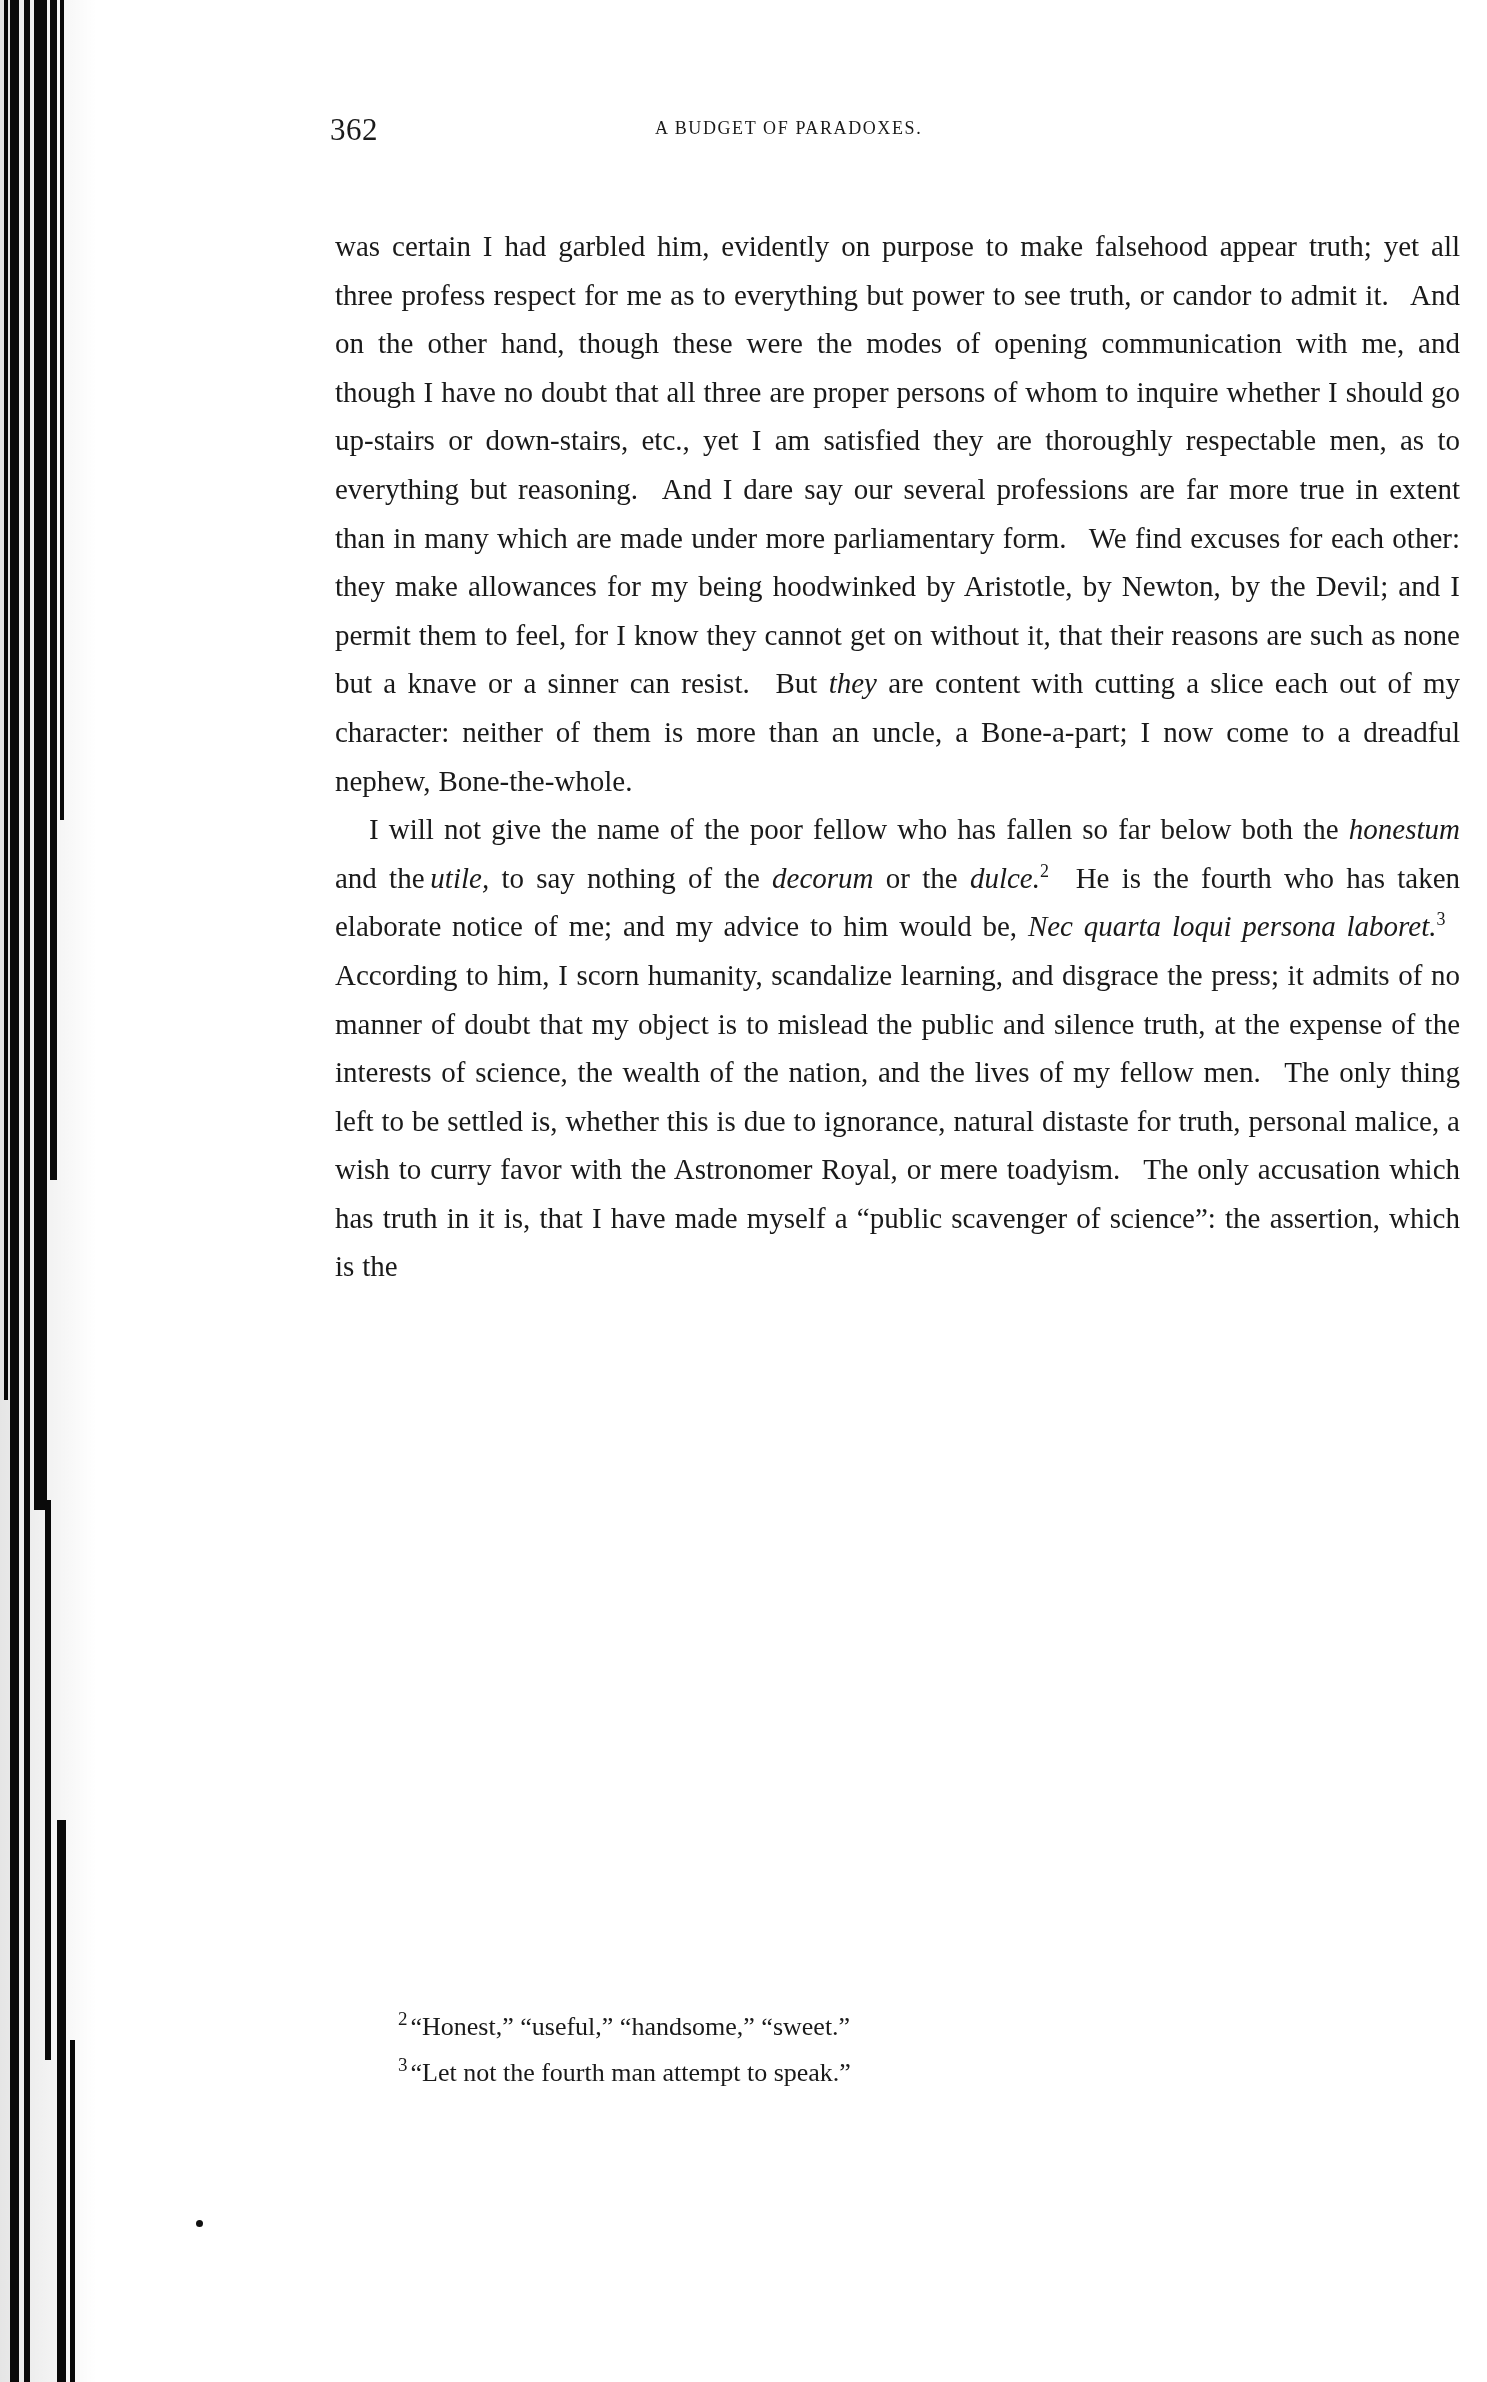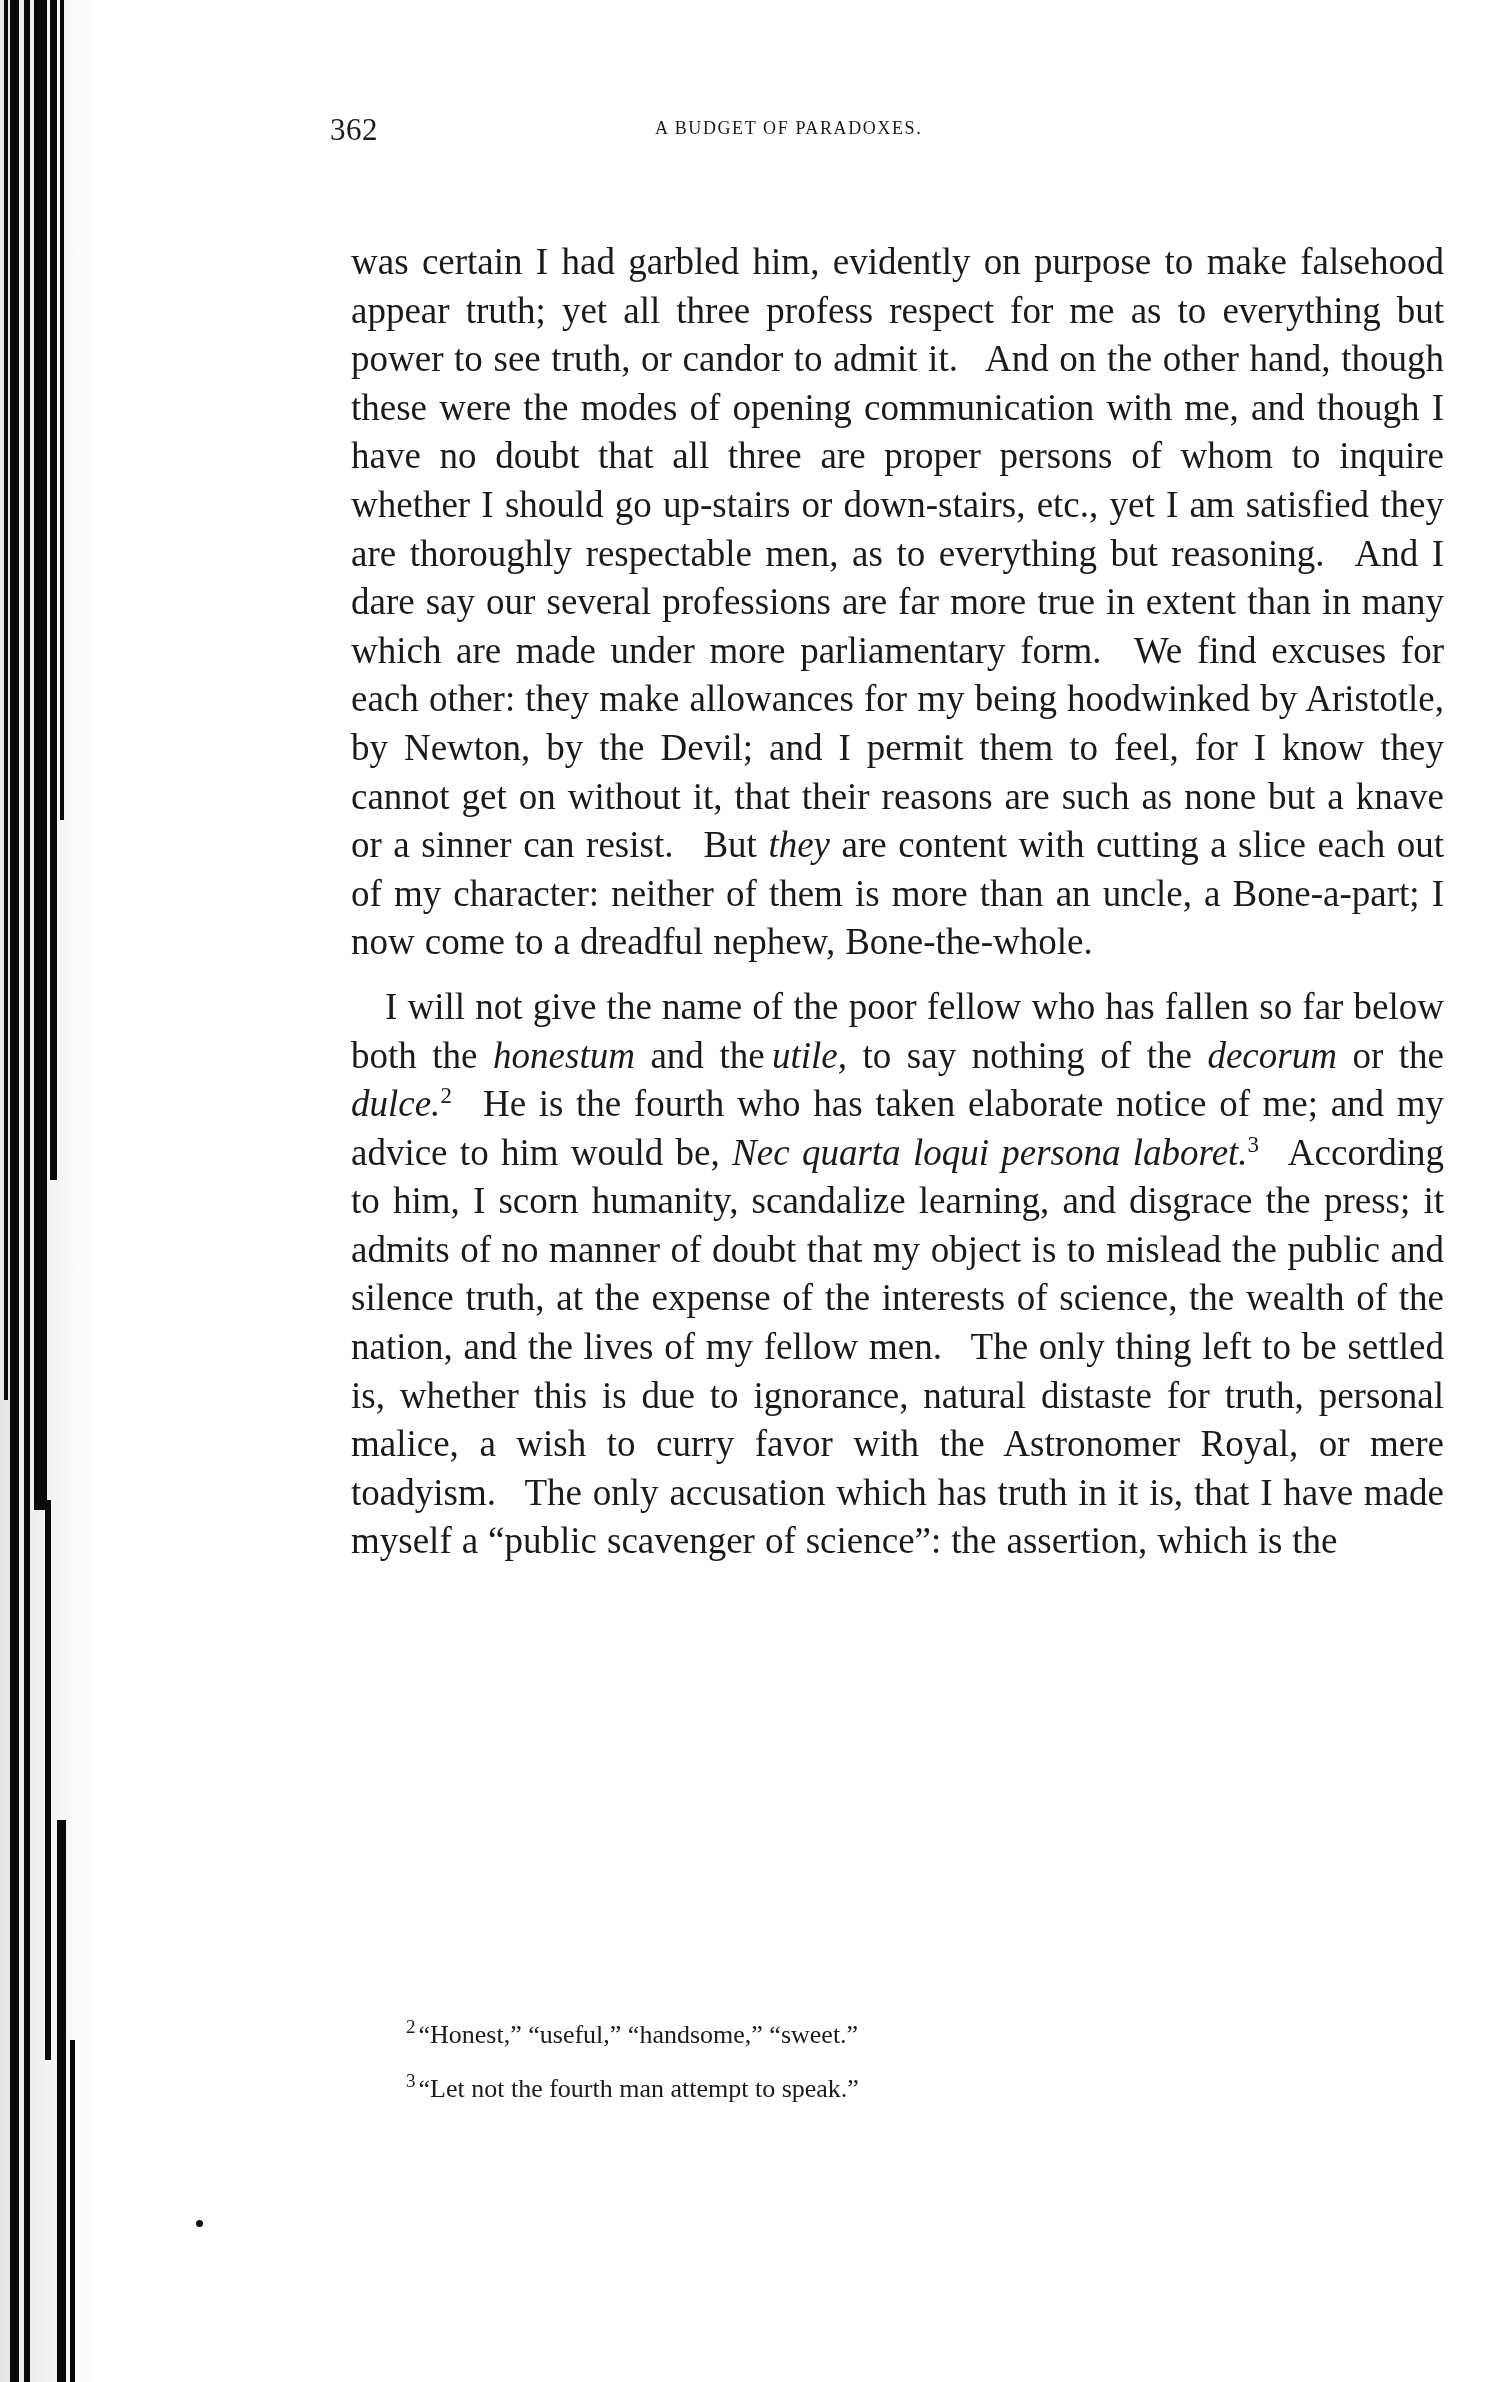--- a/index.html
+++ b/index.html
@@ -76,22 +76,22 @@
     text-transform: uppercase;
   }
 
   .textblock {
     position: absolute;
     left: 335px;
     top: 222px;
     width: 1125px;
   }
   p.body {
-    margin: 16px;
-    font-size: 37px;
+    margin: 0;
+    font-size: 29px;
     line-height: 48.6px;
     text-align: justify;
     text-justify: inter-word;
     -webkit-hyphens: none;
     hyphens: none;
     word-spacing: 0.02em;
   }
   p.body.indent { text-indent: 34px; }
   p.body + p.body { margin-top: 0; }
 
@@ -105,21 +105,21 @@
 
   .footnotes {
     position: absolute;
     left: 390px;
     top: 2000px;
     width: 1060px;
   }
   .footnotes .fn {
     font-size: 26px;
     line-height: 38px;
-    margin: 16px;
+    margin: 8px;
     text-align: left;
   }
   .footnotes .fn .mark {
     font-size: 19px;
     vertical-align: super;
     line-height: 0;
     margin-right: 3px;
   }
 
   .speck {

